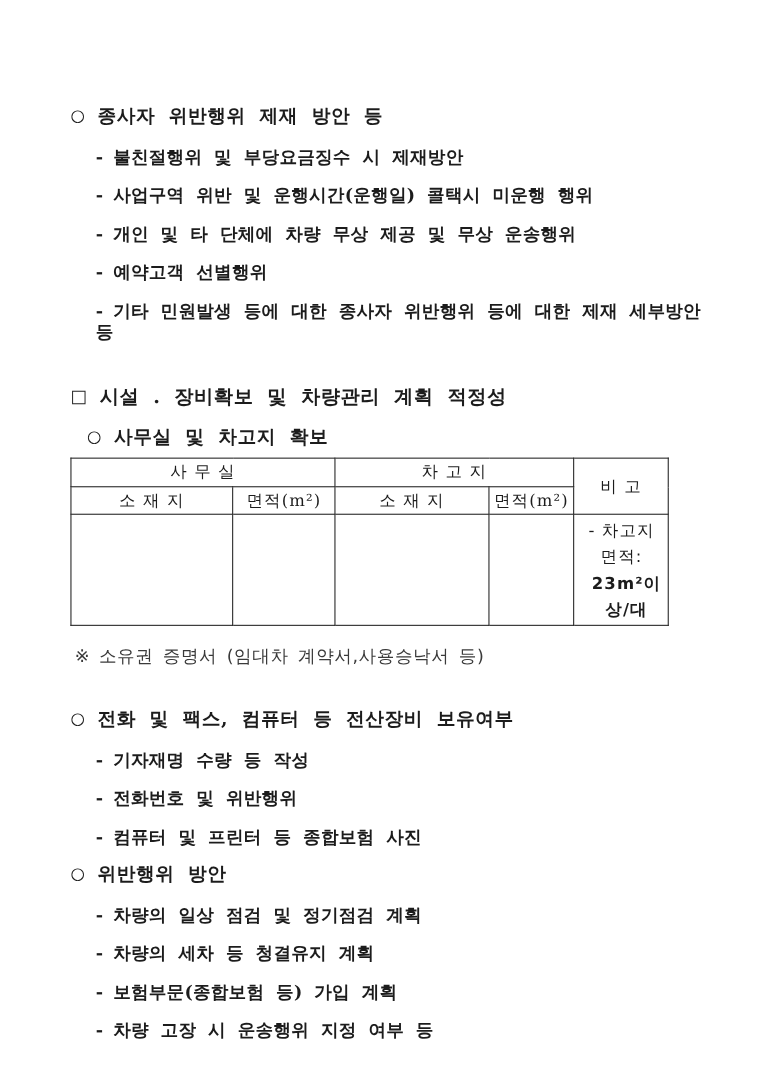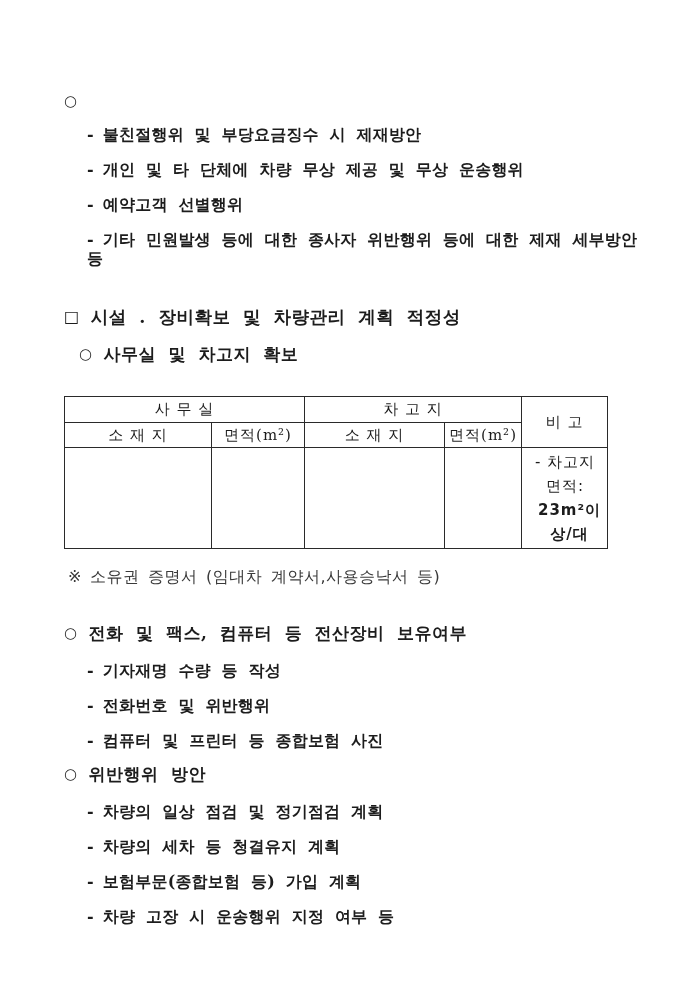--- a/index.html
+++ b/index.html
@@ -35,21 +35,21 @@
   }
   .dash{ margin-right:9px; }
   .top-section-title{ font-size:17.5px; }
   .sub-title{ margin-left:15px; }
   .mt-big{ margin-top:37px; }
   .mt-med{ margin-top:14px; }
   .mt-sec{ margin-top:34px; }
   .mt-small{ margin-top:13px; }
 
   table.og-table{
-    margin-top:30px;
+    margin-top:7px;
     width:543px;
     border-collapse:collapse;
     table-layout:fixed;
   }
   table.og-table th, table.og-table td{
     border:1px solid #2a2a2a;
     font-weight:normal;
     font-size:15px;
     text-align:center;
     letter-spacing:1px;
@@ -78,23 +78,25 @@
   }
   .note .ref-mark{ margin-right:8px; }
 </style>
 </head>
 <body>
 
 <div class="page">
 
   <div class="sec-title">
     <span class="circle-bullet">○</span>
+    <span>종사자 위반행위 제재 방안 등</span>
   </div>
   <div class="items">
     <div class="item"><span class="dash">-</span><span>불친절행위 및 부당요금징수 시 제재방안</span></div>
+    <div class="item"><span class="dash">-</span><span>사업구역 위반 및 운행시간(운행일) 콜택시 미운행 행위</span></div>
     <div class="item"><span class="dash">-</span><span>개인 및 타 단체에 차량 무상 제공 및 무상 운송행위</span></div>
     <div class="item"><span class="dash">-</span><span>예약고객 선별행위</span></div>
     <div class="item"><span class="dash">-</span><span>기타 민원발생 등에 대한 종사자 위반행위 등에 대한 제재 세부방안 등</span></div>
   </div>
 
   <div class="sec-title top-section-title mt-big">
     <span class="box-bullet">□</span>
     <span>시설 . 장비확보 및 차량관리 계획 적정성</span>
   </div>
 

